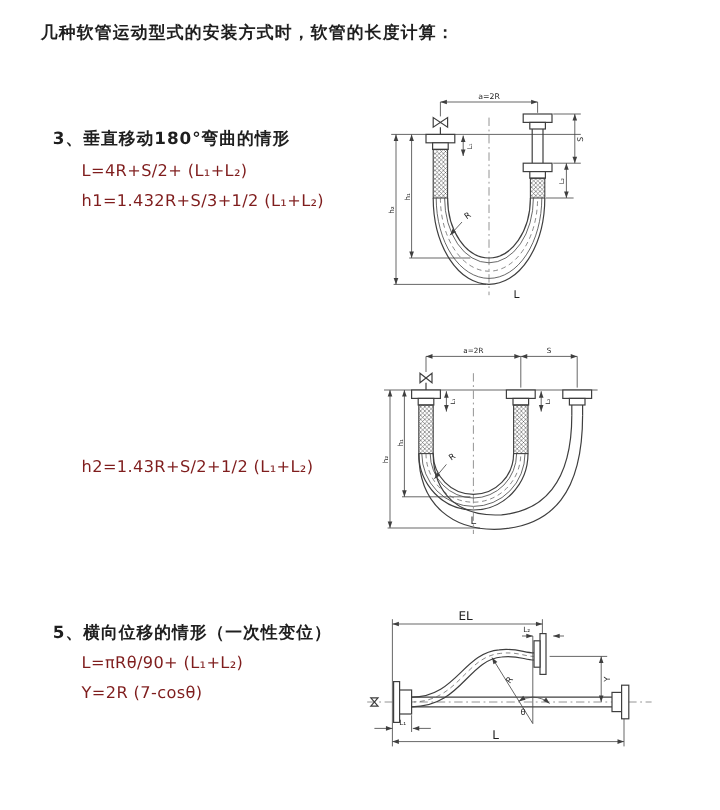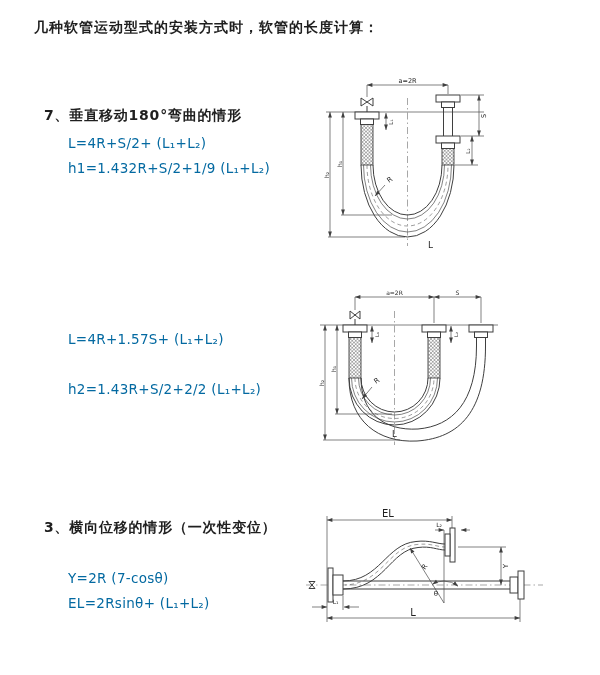--- a/index.html
+++ b/index.html
@@ -1,20 +1,20 @@
 <!DOCTYPE html>
 <html><head>
 <meta charset="utf-8">
 <style>
   html,body{margin:0;padding:0;background:#ffffff;}
   .page{position:relative;width:600px;height:636px;background:#ffffff;overflow:hidden;
         font-family:"DejaVu Sans","Liberation Sans",sans-serif;color:#1f1f1f;}
   .title{position:absolute;left:34px;top:19px;font-size:14px;font-weight:bold;letter-spacing:1px;}
   .heading{position:absolute;font-size:14px;font-weight:bold;letter-spacing:0.8px;}
-  .formula{position:absolute;font-size:13.5px;letter-spacing:0.3px;color:#0369a1;}
+  .formula{position:absolute;font-size:13.5px;letter-spacing:0.3px;color:#7f1d1d;}
   svg{position:absolute;overflow:visible;}
   svg text{font-family:"DejaVu Sans","Liberation Sans",sans-serif;fill:#1f1f1f;}
   .geo{stroke:#3f3f3f;fill:none;stroke-width:1;}
   .thin{stroke:#4a4a4a;fill:none;stroke-width:0.7;}
   .dim{stroke:#4a4a4a;fill:none;stroke-width:0.7;}
   .cl{stroke:#6b6b6b;fill:none;stroke-width:0.6;stroke-dasharray:7 3 1.5 3;}
   .dash{stroke:#5a5a5a;fill:none;stroke-width:0.6;stroke-dasharray:4 3;}
   .fit{fill:#ffffff;stroke:#3f3f3f;stroke-width:1;}
   .braid{fill:url(#braidp);stroke:#3f3f3f;stroke-width:0.9;}
 </style>
@@ -29,23 +29,23 @@
     <defs>
       <marker id="arw" viewBox="0 0 10 10" refX="9.5" refY="5" markerWidth="8" markerHeight="6" markerUnits="userSpaceOnUse" orient="auto-start-reverse">
         <path d="M0.5,1.8 L9.5,5 L0.5,8.2 Z" fill="#3f3f3f"></path>
       </marker>
       <pattern id="braidp" width="3.5" height="3.5" patternUnits="userSpaceOnUse">
         <path d="M0,3.5 L3.5,0 M0,0 L3.5,3.5" stroke="#4a4a4a" stroke-width="0.45"></path>
       </pattern>
     </defs>
   </svg>
 
-  <div class="heading" style="left:44px;top:107px">7、垂直移动180°弯曲的情形</div>
+  <div class="heading" style="left:44px;top:107px">3、垂直移动180°弯曲的情形</div>
   <div class="formula" style="left:68px;top:135px">L=4R+S/2+ (L₁+L₂)</div>
-  <div class="formula" style="left:68px;top:160px">h1=1.432R+S/2+1/9 (L₁+L₂)</div>
+  <div class="formula" style="left:68px;top:160px">h1=1.432R+S/3+1/2 (L₁+L₂)</div>
 
   <svg style="left:310px;top:72px" width="270" height="190" viewBox="0 0 270 190">
     <g>
       <line class="dim" x1="16" y1="40" x2="174" y2="40"></line>
       <line class="dim" x1="57" y1="13" x2="138" y2="13" marker-start="url(#arw)" marker-end="url(#arw)"></line>
       <line class="thin" x1="57" y1="13" x2="57" y2="25"></line>
       <line class="thin" x1="138" y1="13" x2="138" y2="22"></line>
       <text x="97.5" y="10.5" font-size="6.5" text-anchor="middle">a=2R</text>
 
       <line class="thin" x1="151" y1="23" x2="174" y2="23"></line>
@@ -92,22 +92,21 @@
       <path class="geo" d="M63,93 A34.5 50 0 0 0 132,93"></path>
       <path class="thin" d="M60.5,93 A37 54 0 0 0 134.5,93"></path>
       <path class="dash" d="M57,93 A40.5 61 0 0 0 138,93"></path>
     </g>
 
     <line class="thin" x1="75" y1="113" x2="65" y2="124" marker-end="url(#arw)"></line>
     <text x="79" y="111" font-size="7" transform="rotate(-35 79 111)">R</text>
     <text x="118" y="176" font-size="9">L</text>
   </svg>
 
-  <div class="formula" style="left:68px;top:331px">L=4R+1.57S+ (L₁+L₂)</div>
-  <div class="formula" style="left:68px;top:381px">h2=1.43R+S/2+2/2 (L₁+L₂)</div>
+  <div class="formula" style="left:68px;top:381px">h2=1.43R+S/2+1/2 (L₁+L₂)</div>
 
   <svg style="left:312px;top:283px" width="280" height="172" viewBox="0 0 280 172">
     <g>
       <line class="dim" x1="8" y1="42" x2="186" y2="42"></line>
       <line class="dim" x1="43" y1="14" x2="122" y2="14" marker-start="url(#arw)" marker-end="url(#arw)"></line>
       <line class="dim" x1="122" y1="14" x2="169" y2="14" marker-start="url(#arw)" marker-end="url(#arw)"></line>
       <line class="thin" x1="43" y1="14" x2="43" y2="27"></line>
       <line class="thin" x1="122" y1="14" x2="122" y2="40"></line>
       <line class="thin" x1="169" y1="14" x2="169" y2="40"></line>
       <text x="82.5" y="11.5" font-size="6" text-anchor="middle">a=2R</text>
@@ -155,23 +154,23 @@
     <g>
       <path class="geo" d="M37,95 C37,138 66,160 105,158 C148,155 173.5,128 173.5,63"></path>
       <path class="geo" d="M49,95 C49,130 72,148 106,146 C140,143 164.5,120 164.5,63"></path>
     </g>
 
     <line class="thin" x1="60" y1="104" x2="50" y2="116" marker-end="url(#arw)"></line>
     <text x="64" y="101" font-size="7" transform="rotate(-35 64 101)">R</text>
     <text x="80" y="154" font-size="8.5">L</text>
   </svg>
 
-  <div class="heading" style="left:44px;top:519px">3、横向位移的情形（一次性变位）</div>
+  <div class="heading" style="left:44px;top:519px">5、横向位移的情形（一次性变位）</div>
+  <div class="formula" style="left:68px;top:545px">L=πRθ/90+ (L₁+L₂)</div>
   <div class="formula" style="left:68px;top:570px">Y=2R (7-cosθ)</div>
-  <div class="formula" style="left:68px;top:595px">EL=2Rsinθ+ (L₁+L₂)</div>
 
   <svg style="left:300px;top:500px" width="300" height="160" viewBox="0 0 300 160">
     <g>
       <line class="dim" x1="27" y1="20" x2="152" y2="20" marker-start="url(#arw)" marker-end="url(#arw)"></line>
       <text x="88" y="17" font-size="10" text-anchor="middle">EL</text>
       <line class="thin" x1="27" y1="16" x2="27" y2="122"></line>
       <line class="thin" x1="152" y1="16" x2="152" y2="28"></line>
       <line class="dim" x1="135" y1="30" x2="144" y2="30" marker-end="url(#arw)"></line>
       <line class="dim" x1="161" y1="30" x2="170" y2="30" marker-start="url(#arw)"></line>
       <text x="139" y="27" font-size="6" text-anchor="middle">L₂</text>

